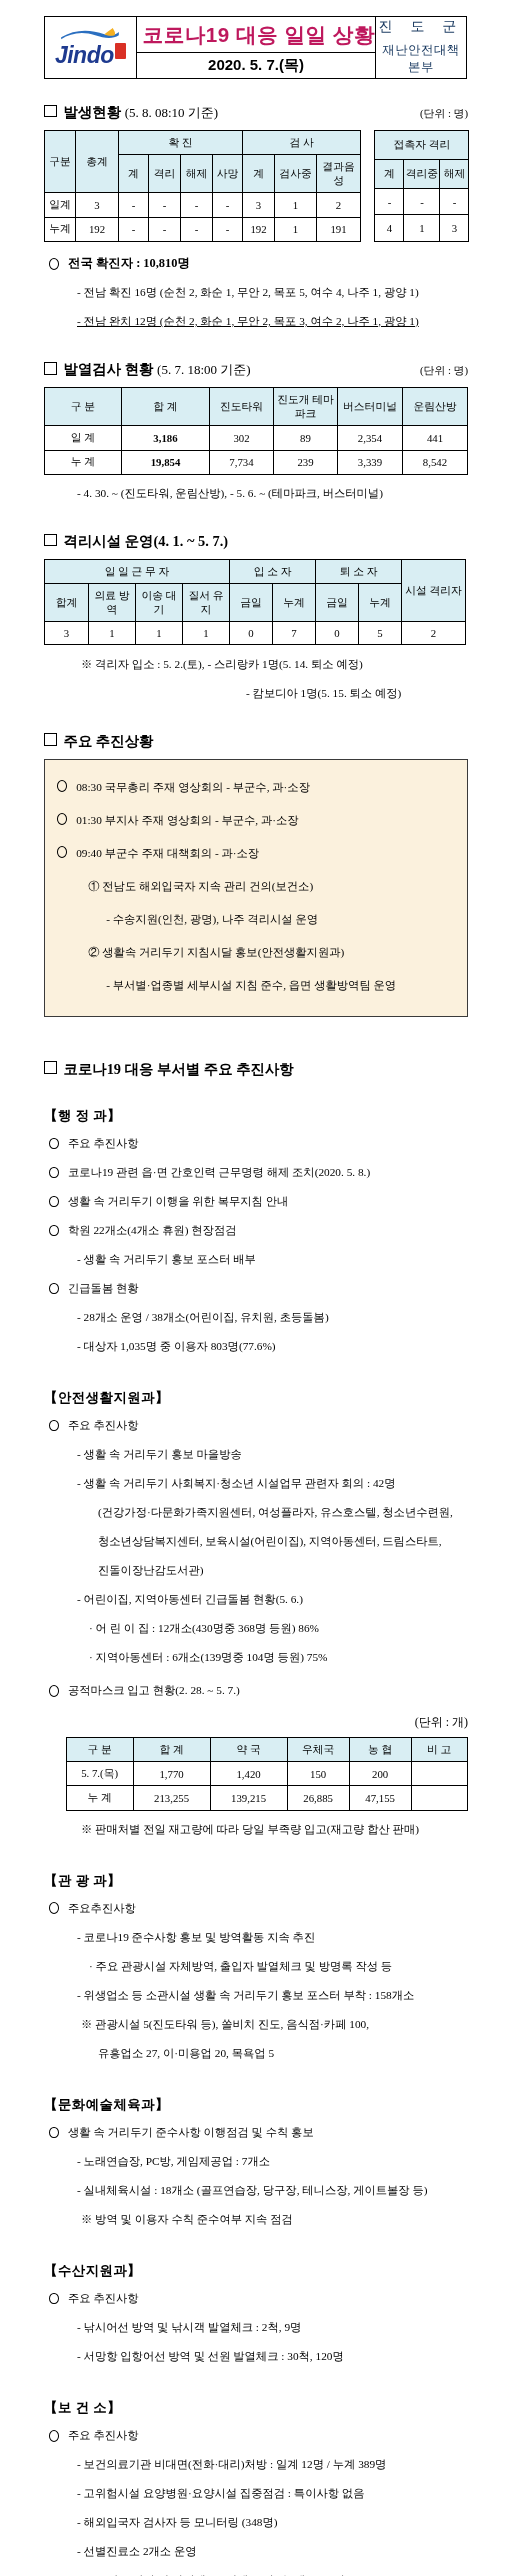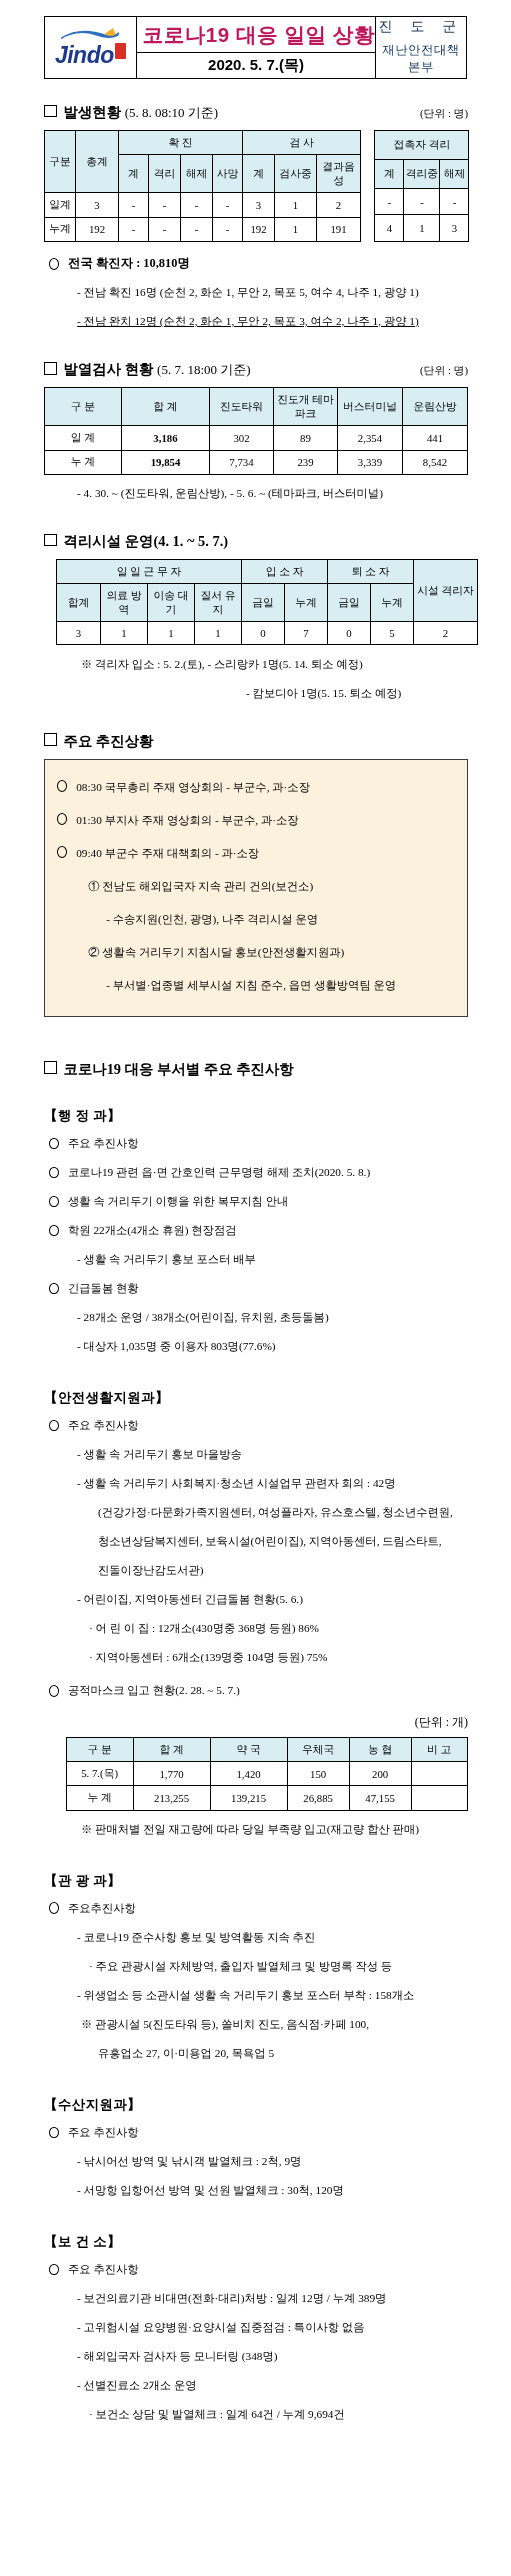--- a/index.html
+++ b/index.html
@@ -34,21 +34,21 @@
   table.stat{border-collapse:collapse;table-layout:fixed;font-size:10.8px;}
   table.stat th,table.stat td{border:0.8px solid #000;text-align:center;padding:4.6px 1px;font-weight:normal;
                               overflow:hidden;}
   table.stat{border:1.5px solid #000;}
   tr.hd th{background:#d9eef3;}
   .tbl-row2{display:flex;gap:13.4px;}
 
   .t-occ{width:316px;}
   .t-contact{width:94px;}
   .t-fever{width:423px;}
-  .t-fac{width:380px;margin-left:12px;}
+  .t-fac{width:380px;}
   .t-mask{width:401px;margin-left:21.6px;}
 
   
   .line{position:relative;font-size:11.3px;line-height:29px;white-space:nowrap;}
   .k-o{padding-left:24px;}
   .k-ob{padding-left:24px;font-weight:bold;font-size:12.4px;}
   .k-o::before,.k-ob::before{content:"";position:absolute;left:4.6px;top:8.8px;width:8.2px;height:9.8px;
       border:1.5px solid #000;border-radius:50%;}
   .k-d{padding-left:33px;}
   .k-du{padding-left:33px;text-decoration:underline;}
@@ -382,20 +382,30 @@
 
     <div class="line k-o">주요추진사항</div>
         <div class="line k-d">- 코로나19 준수사항 홍보 및 방역활동 지속 추진</div>
         <div class="line k-dot">· 주요 관광시설 자체방역, 출입자 발열체크 및 방명록 작성 등</div>
         <div class="line k-d">- 위생업소 등 소관시설 생활 속 거리두기 홍보 포스터 부착 : 158개소</div>
         <div class="line k-note">※ 관광시설 5(진도타워 등), 쏠비치 진도, 음식점·카페 100,</div>
         <div class="line k-cont">유흥업소 27,  이·미용업 20, 목욕업 5</div>
       </div>
   </div>
 
+  <div class="dept-block">
+    <div class="dept-name">【문화예술체육과】</div>
+    <div>
+
+    <div class="line k-o">생활 속 거리두기 준수사항 이행점검 및 수칙 홍보</div>
+        <div class="line k-d">- 노래연습장, PC방, 게임제공업 : 7개소</div>
+        <div class="line k-d">- 실내체육시설 : 18개소 (골프연습장, 당구장, 테니스장, 게이트볼장 등)</div>
+        <div class="line k-note">※ 방역 및 이용자 수칙 준수여부 지속 점검</div>
+      </div>
+  </div>
 
   <div class="dept-block">
     <div class="dept-name">【수산지원과】</div>
     <div>
 
     <div class="line k-o">주요 추진사항</div>
         <div class="line k-d">- 낚시어선 방역 및 낚시객 발열체크 : 2척, 9명</div>
         <div class="line k-d">- 서망항 입항어선 방역 및 선원 발열체크 : 30척, 120명</div>
       </div>
   </div>

